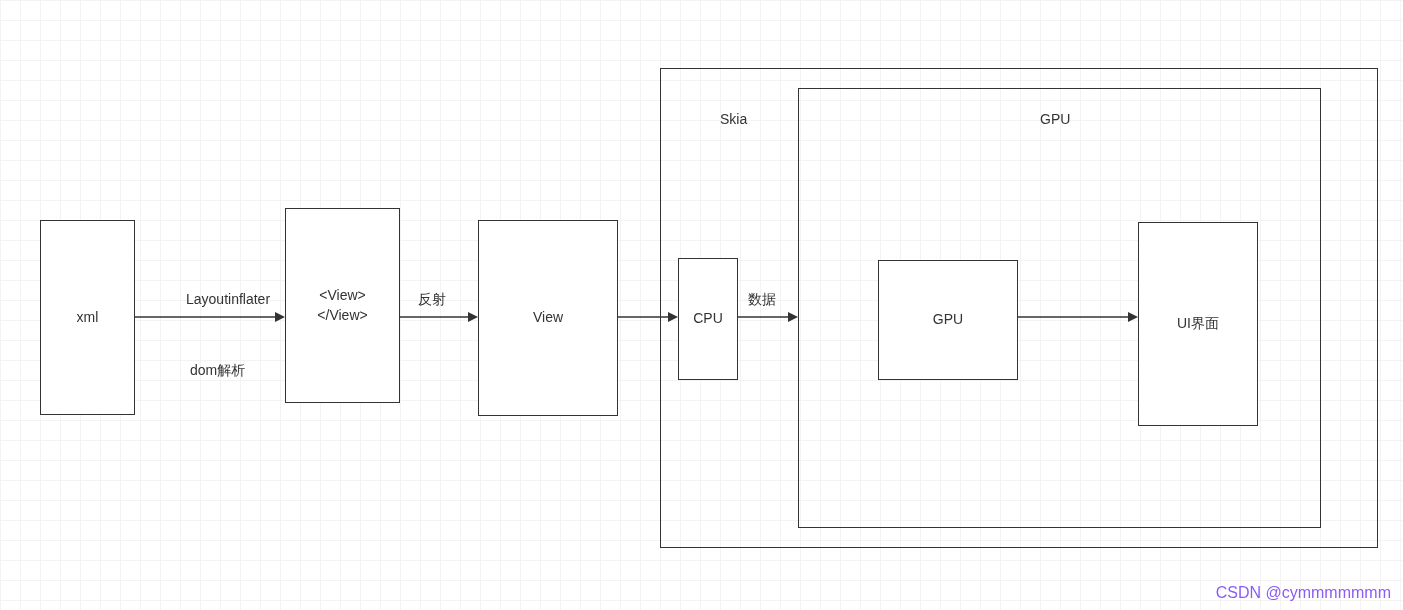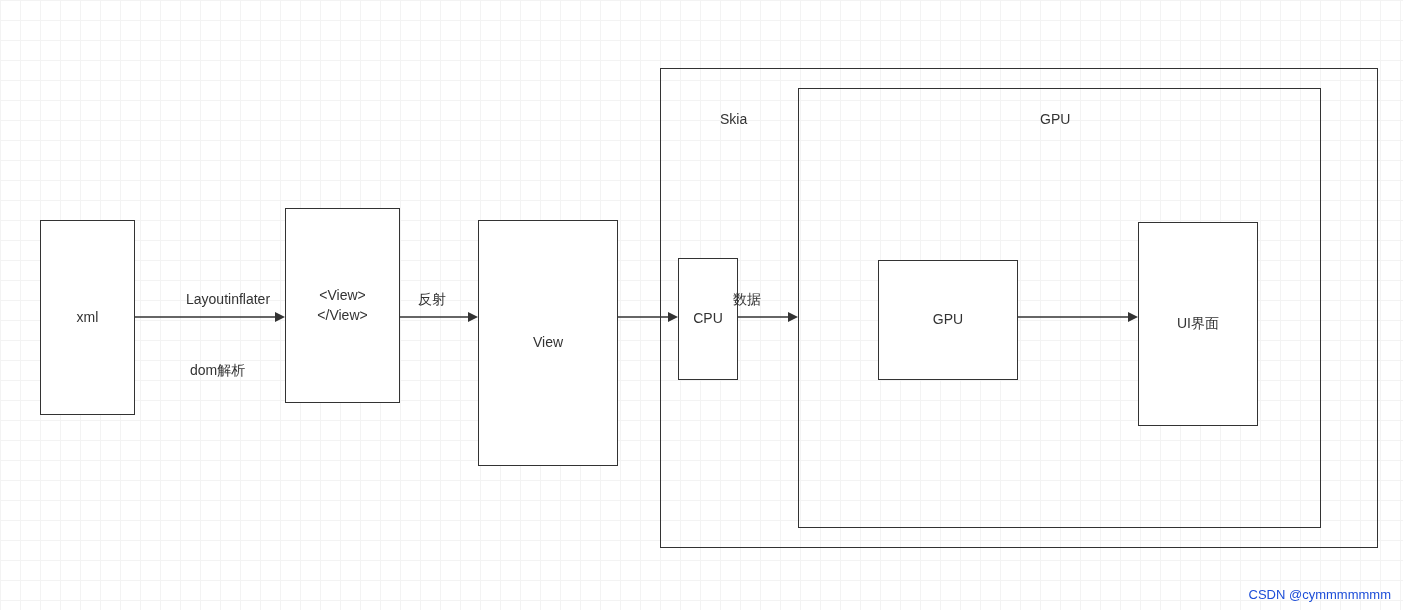--- a/index.html
+++ b/index.html
@@ -40,22 +40,22 @@
     background: transparent;
   }
   svg.arrow {
     position: absolute;
     overflow: visible;
   }
   .watermark {
     position: absolute;
     right: 12px;
     bottom: 8px;
-    color: #1d4ed8;
-    font-size: 13px;
+    color: #8b5cf6;
+    font-size: 16px;
   }
 </style>
 </head>
 <body>
 
 <div class="box" style="left:40px; top:220px; width:95px; height:195px;align-items:center;">
   <span>xml</span>
 </div>
 
 <svg class="arrow" style="left:135px; top:316px;" width="150" height="2">
@@ -69,41 +69,41 @@
   <span>&lt;View&gt;</span>
   <span>&lt;/View&gt;</span>
 </div>
 
 <svg class="arrow" style="left:400px; top:316px;" width="78" height="2">
   <line x1="0" y1="1" x2="68" y2="1" stroke="#333" stroke-width="1.5"></line>
   <polygon points="68,-4 78,1 68,6" fill="#333"></polygon>
 </svg>
 <div class="label" style="left:418px; top:291px;">反射</div>
 
-<div class="box" style="left:478px; top:220px; width:140px; height:246px;">
+<div class="box" style="left:478px; top:220px; width:140px; height:196px;">
   <span>View</span>
 </div>
 
 <svg class="arrow" style="left:618px; top:316px;" width="60" height="2">
   <line x1="0" y1="1" x2="50" y2="1" stroke="#333" stroke-width="1.5"></line>
   <polygon points="50,-4 60,1 50,6" fill="#333"></polygon>
 </svg>
 
 <div class="container" style="left:660px; top:68px; width:718px; height:480px;"></div>
 <div class="label" style="left:720px; top:111px;">Skia</div>
 
 <div class="box" style="left:678px; top:258px; width:60px; height:122px;">
   <span>CPU</span>
 </div>
 
 <svg class="arrow" style="left:738px; top:316px;" width="60" height="2">
   <line x1="0" y1="1" x2="50" y2="1" stroke="#333" stroke-width="1.5"></line>
   <polygon points="50,-4 60,1 50,6" fill="#333"></polygon>
 </svg>
-<div class="label" style="left:733px; top:291px;text-align:right;">数据</div>
+<div class="label" style="left:748px; top:291px;text-align:right;">数据</div>
 
 <div class="container" style="left:798px; top:88px; width:523px; height:440px;"></div>
 <div class="label" style="left:1040px; top:111px;">GPU</div>
 
 <div class="box" style="left:878px; top:260px; width:140px; height:120px;">
   <span>GPU</span>
 </div>
 
 <svg class="arrow" style="left:1018px; top:316px;" width="120" height="2">
   <line x1="0" y1="1" x2="110" y2="1" stroke="#333" stroke-width="1.5"></line>

